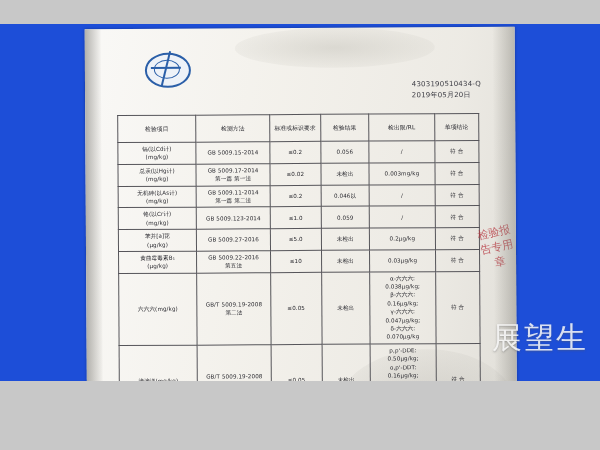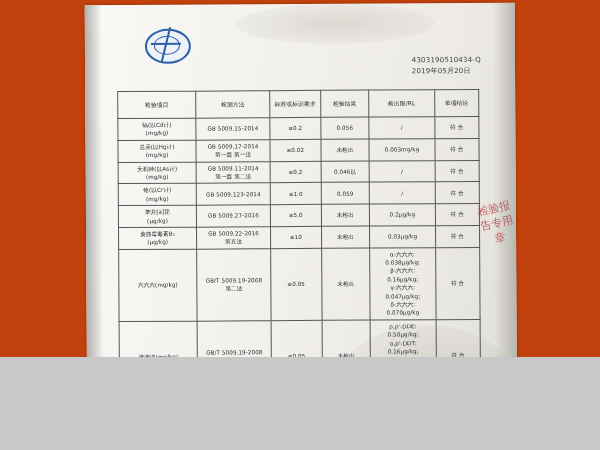--- a/index.html
+++ b/index.html
@@ -10,22 +10,23 @@
     width: 600px;
     height: 450px;
     background: #c8c8c8;
     font-family: "Liberation Sans", sans-serif;
     overflow: hidden;
   }
   .page {
     position: relative;
     width: 600px;
     height: 357px;
-    background: #c2410c;
+    background: #1d4ed8;
     overflow: hidden;
+    margin-top: 24px;
   }
   
   .sheet {
     position: absolute;
     left: 86px;
     top: 4px;
     width: 430px;
     height: 442px;
     background: #f3f1ec;
     box-shadow: 0 0 3px rgba(0,0,0,0.35);
@@ -312,13 +313,14 @@
 
       <div class="stamp">检验报告专用章</div>
 
       <div class="footer">第2页 共4页</div>
 
       <div class="edge-left"></div>
       <div class="edge-right"></div>
     </div>
   </div>
 
+  <div class="watermark">展望生</div>
 </div>
 
 </body></html>

